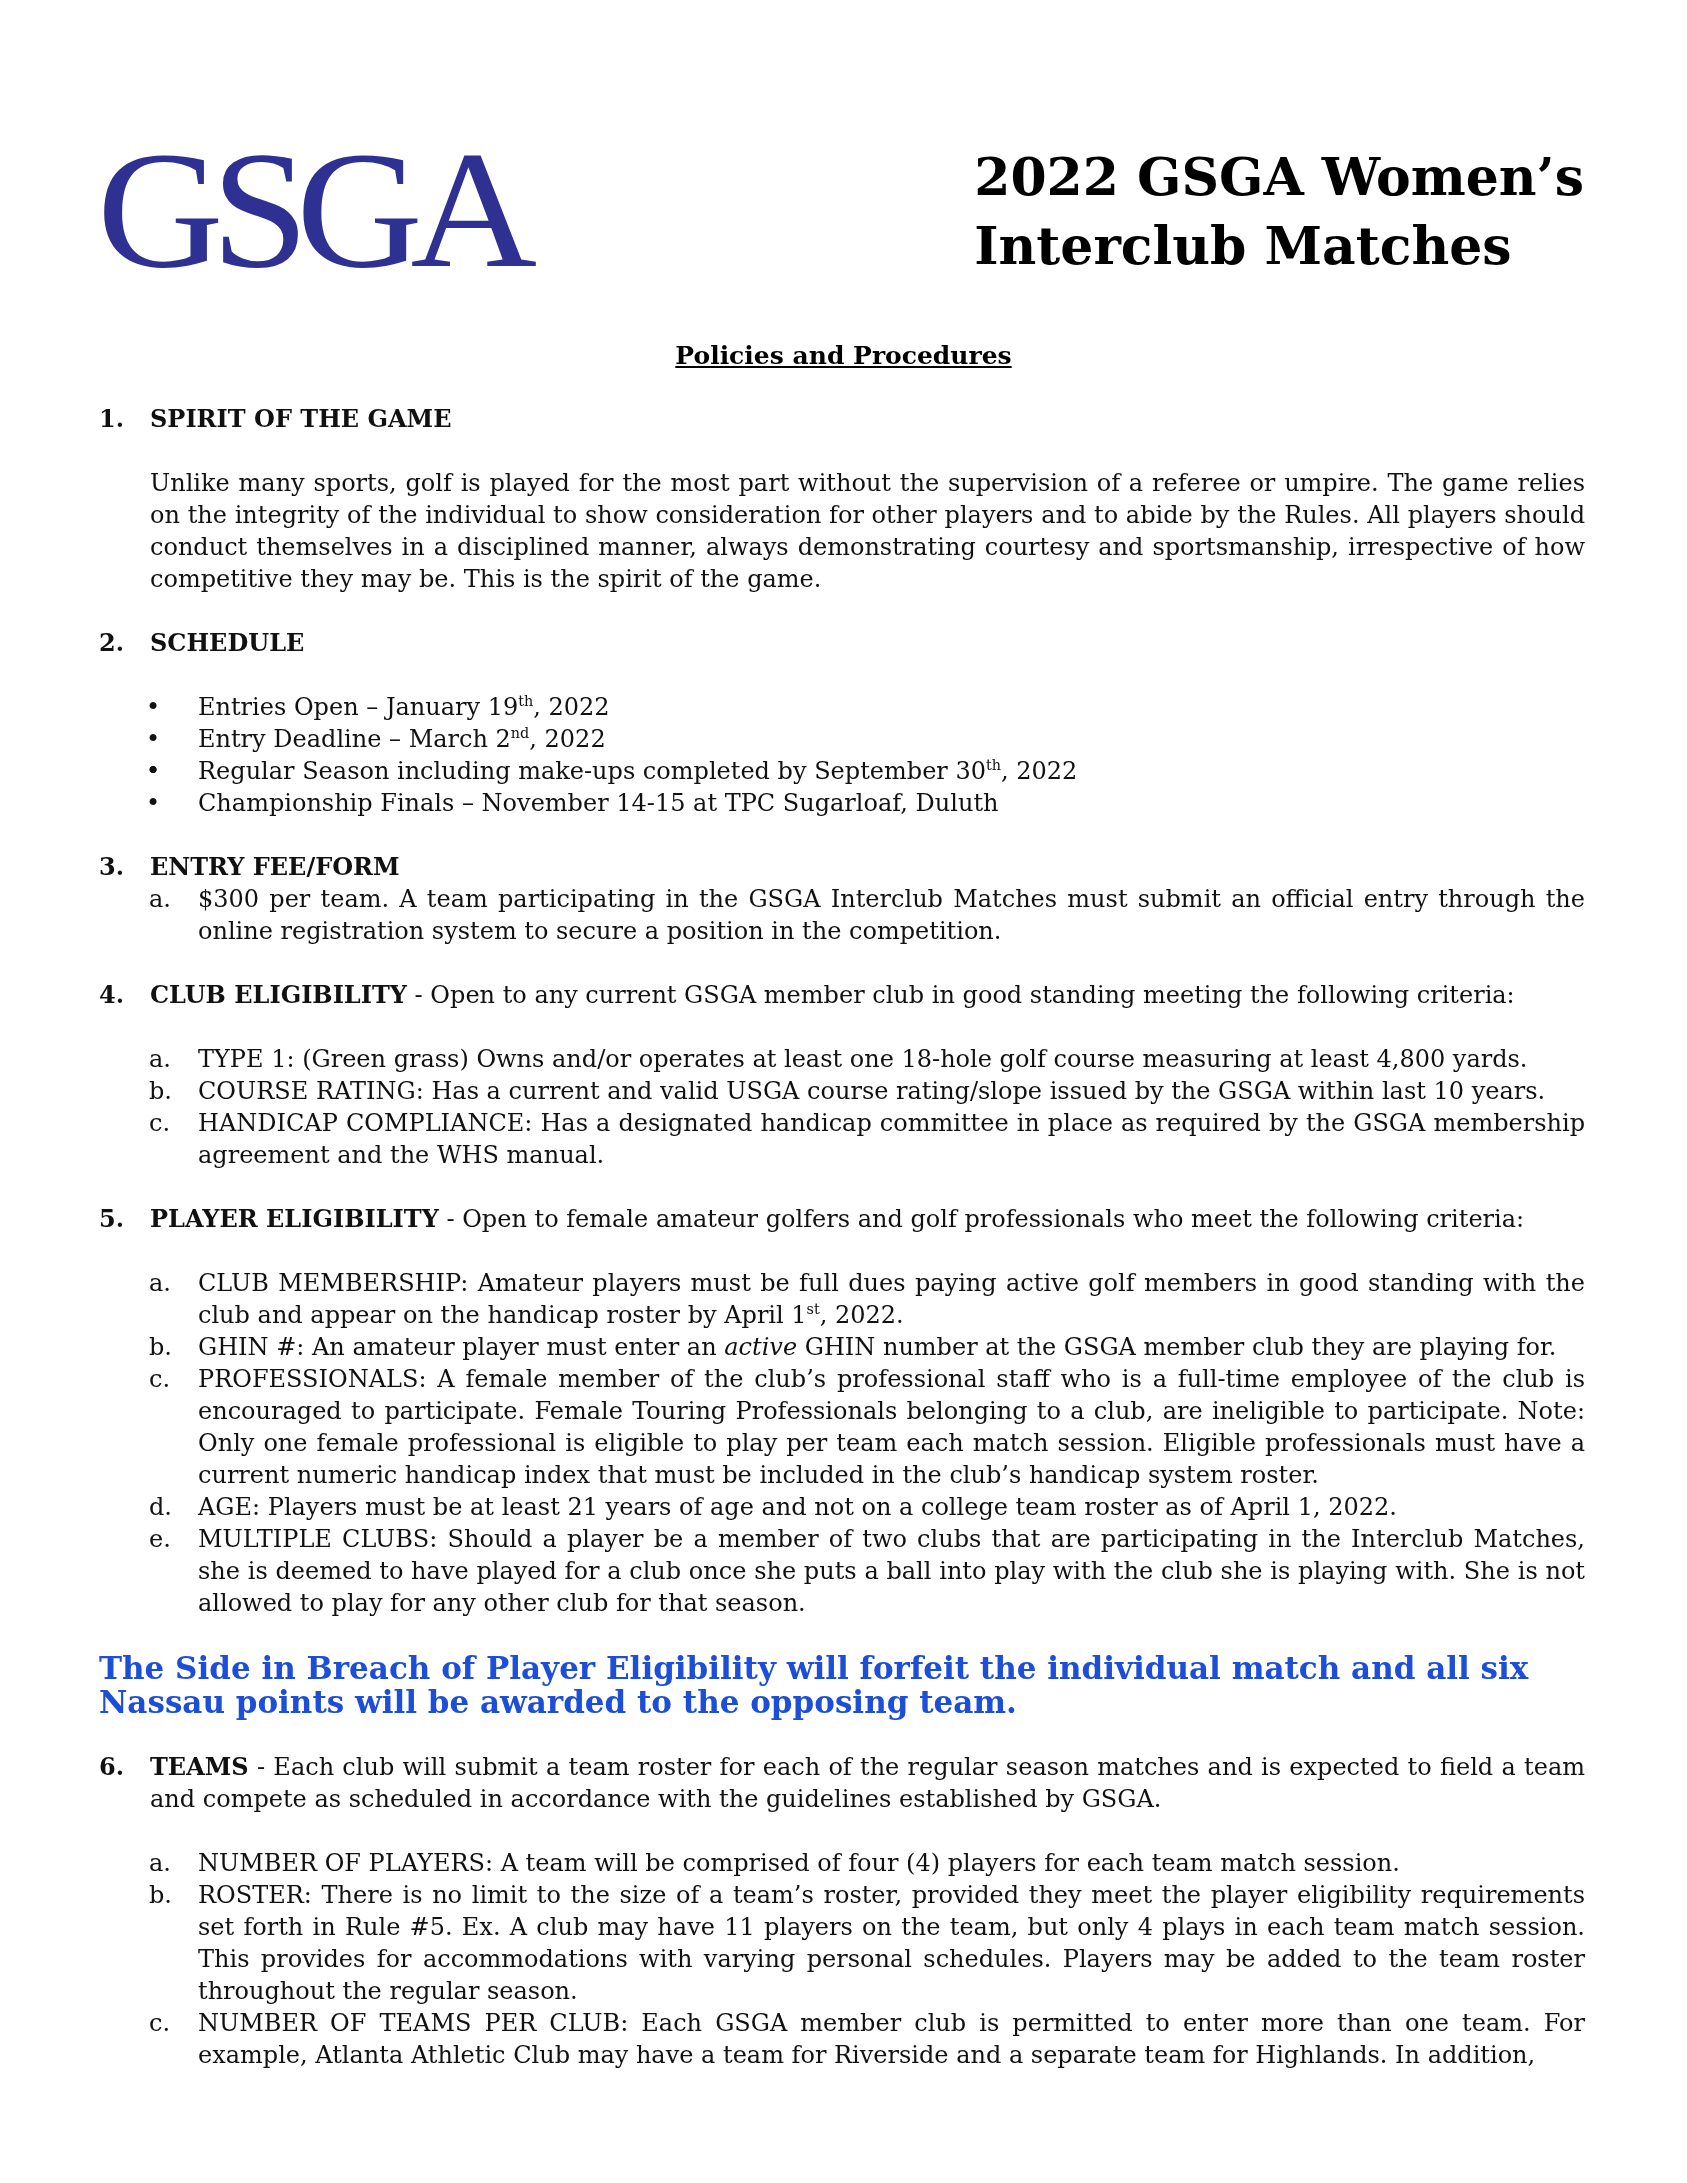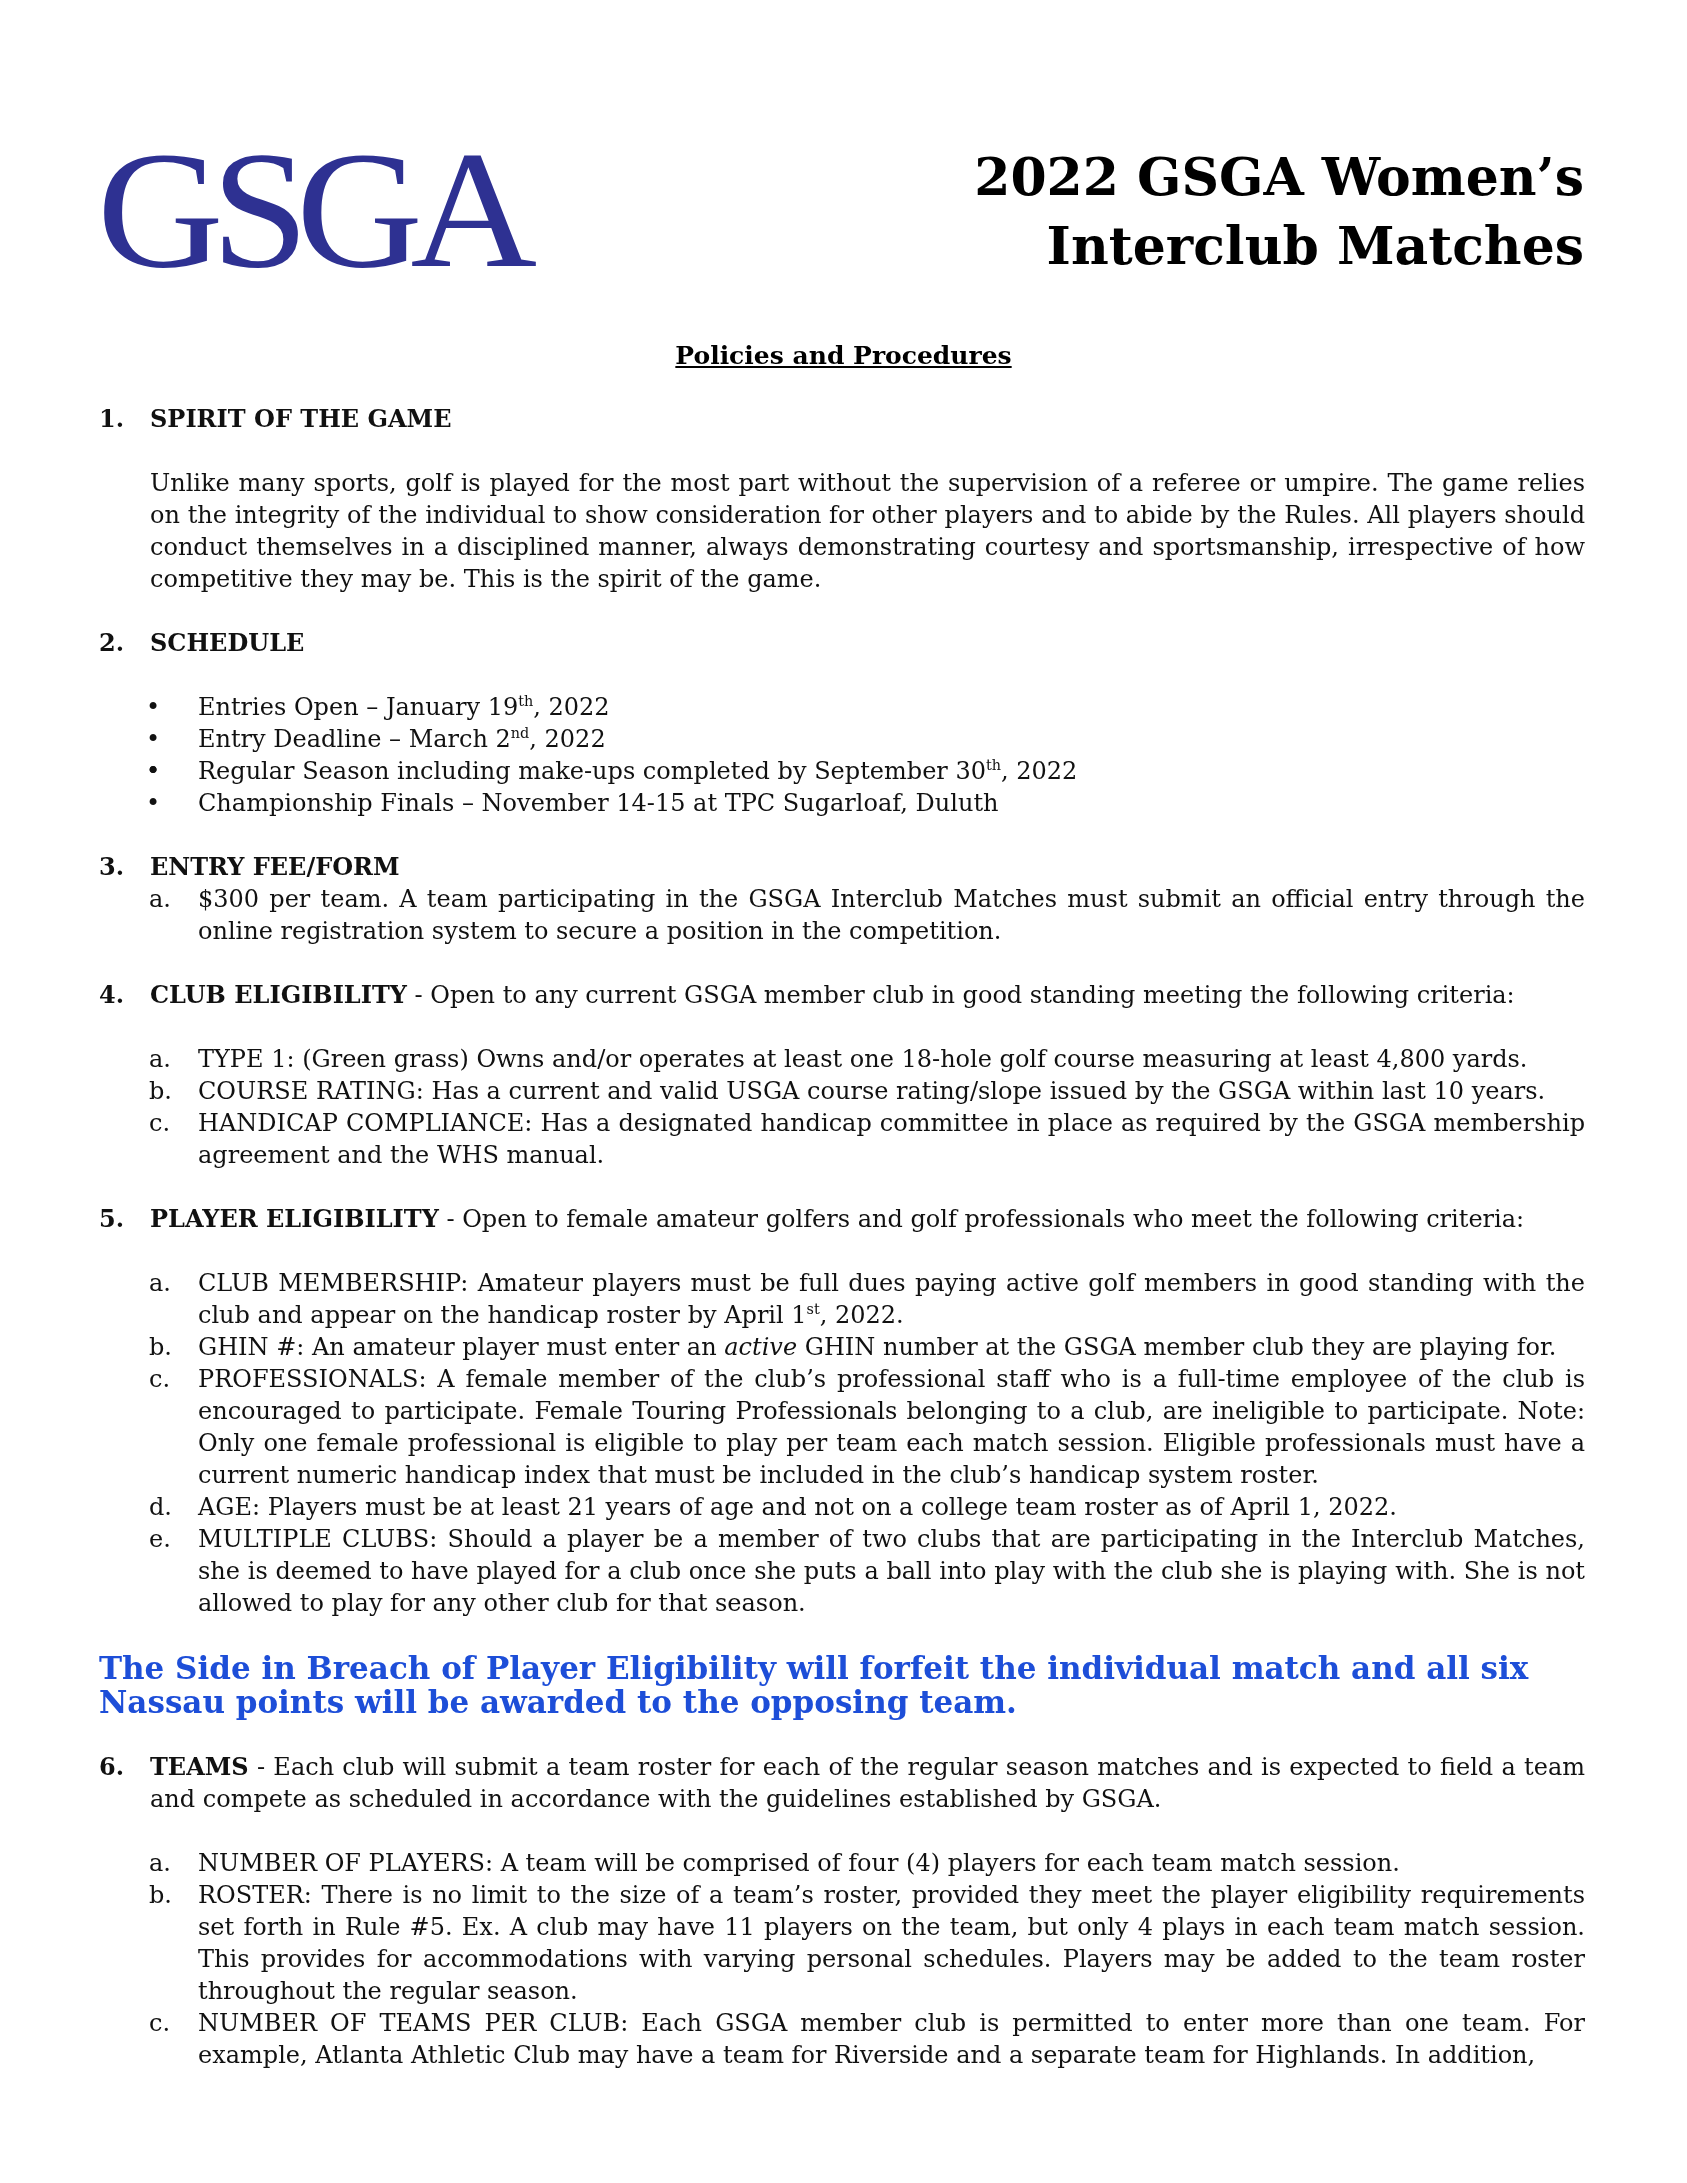--- a/index.html
+++ b/index.html
@@ -12,21 +12,21 @@
 
     .logo {
       position: absolute; left: 97px; top: 142px; width: 413px; height: 135px;
       color: #2e3192;
       font-family: "Liberation Serif", "DejaVu Serif", serif;
       font-size: 167px; line-height: 135px; letter-spacing: -11.8px;
       transform: scaleX(1.05); transform-origin: left center;
       white-space: nowrap;
     }
     .title {
-      position: absolute; right: 103px; top: 142px; text-align: right;
+      position: absolute; right: 103px; top: 142px; text-align: left;
       font-family: "DejaVu Serif", serif; font-weight: bold;
       font-size: 52px; line-height: 69px; color: #000;
     }
     .subtitle {
       position: absolute; left: 0; width: 1687px; top: 341px; text-align: center;
       font-weight: bold; font-size: 25px; text-decoration: underline; color: #000;
     }
 
     .content { position: absolute; left: 99px; top: 403px; width: 1486px; font-size: 24px; line-height: 32px; }
 

